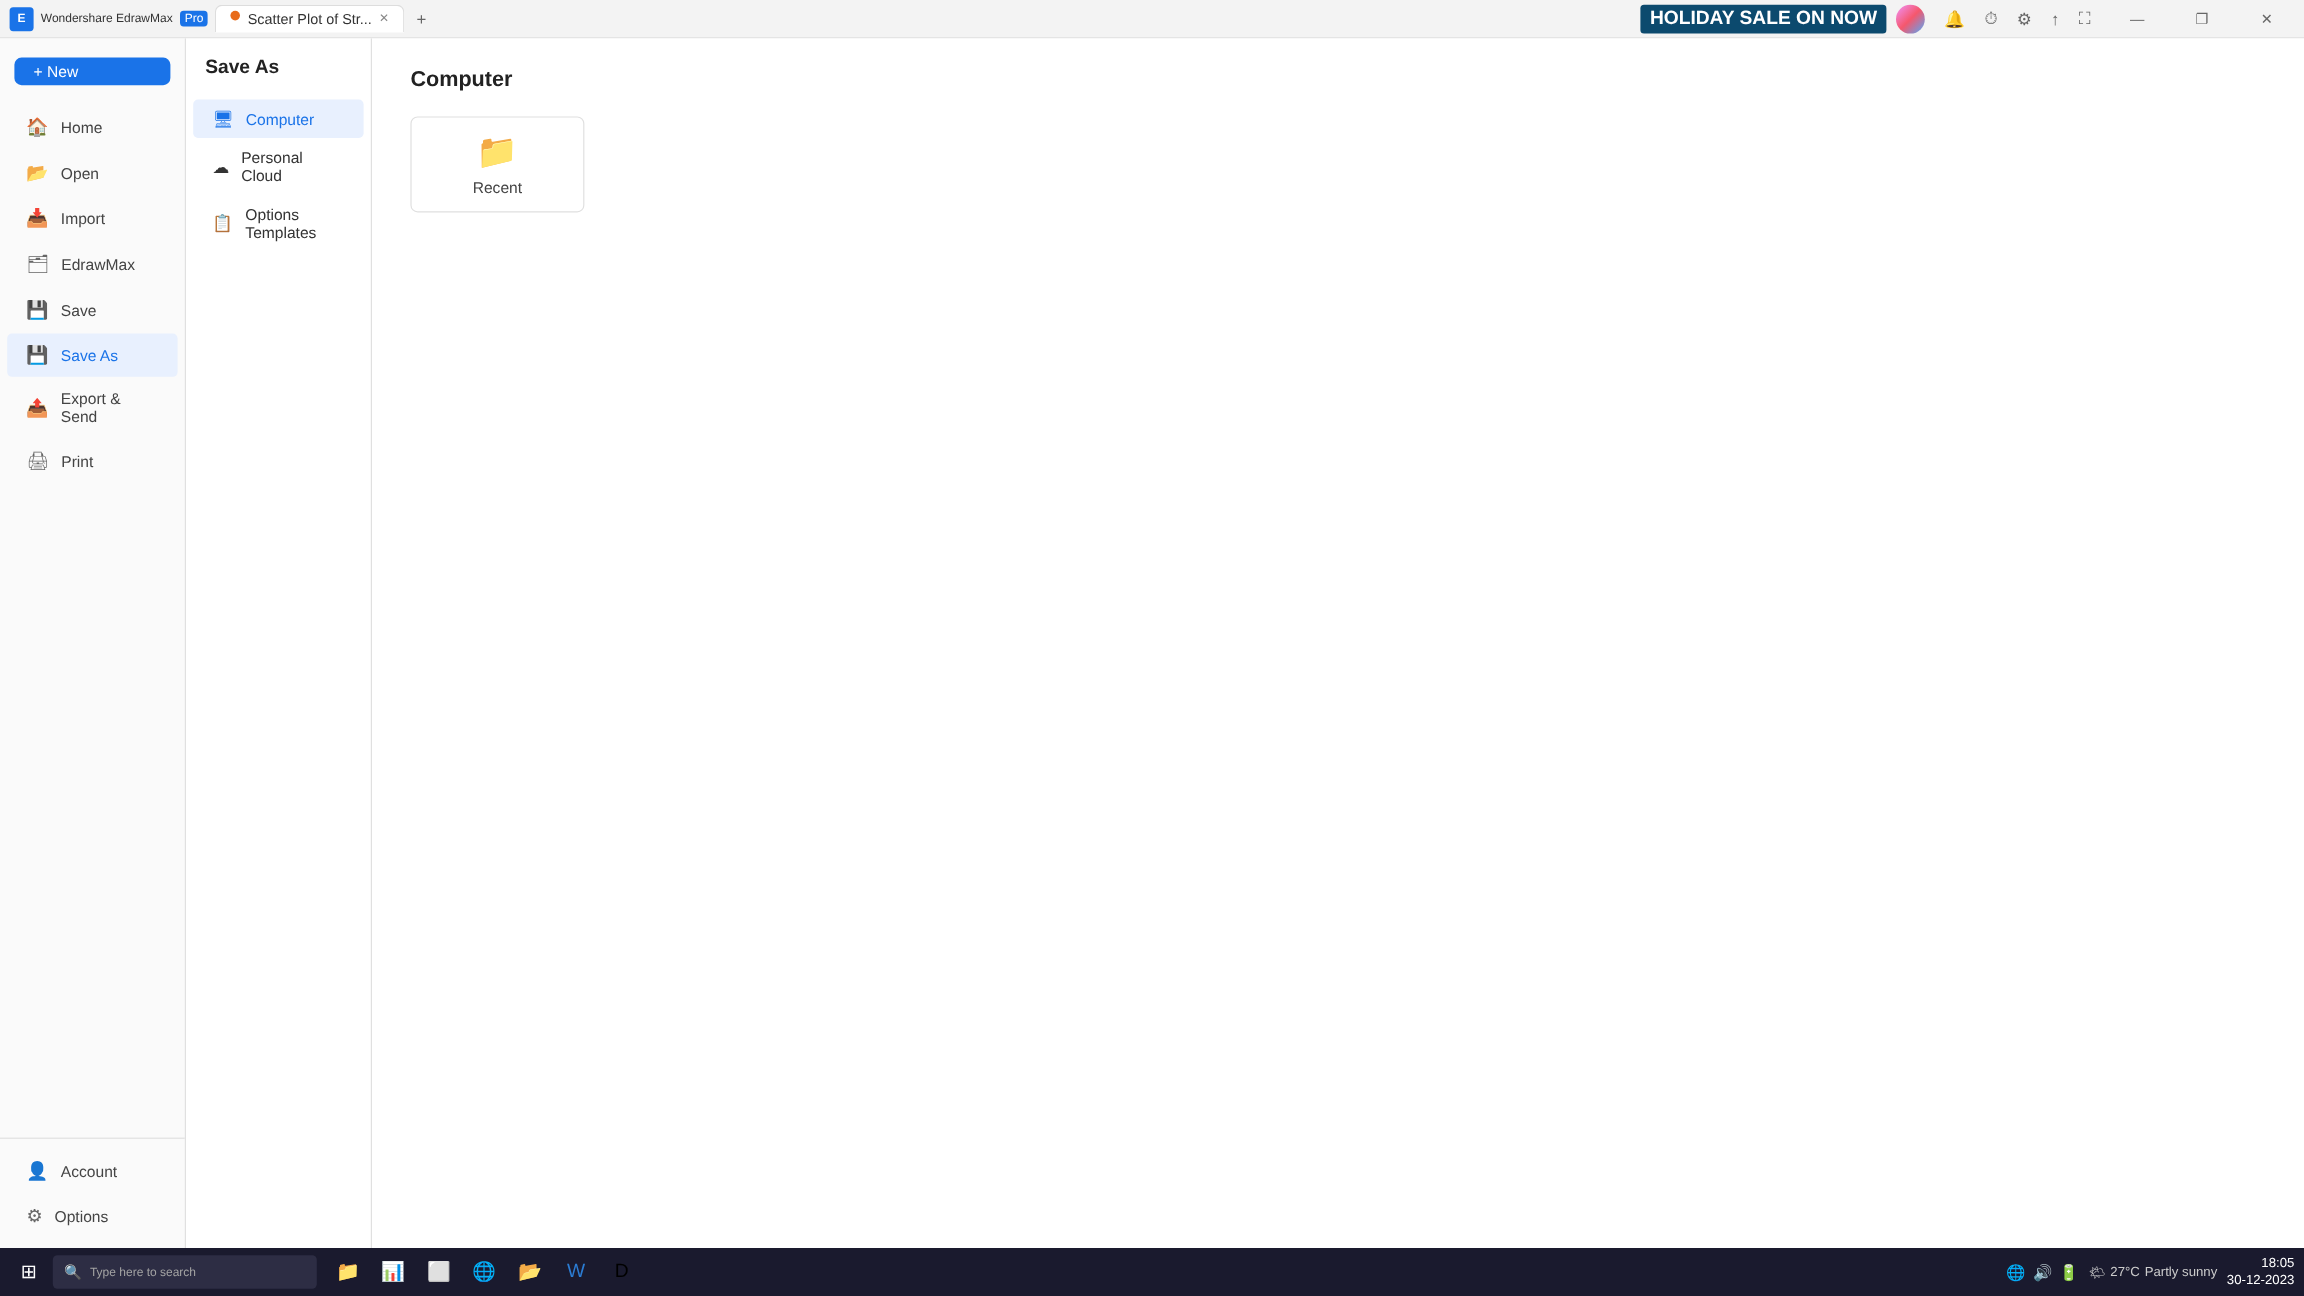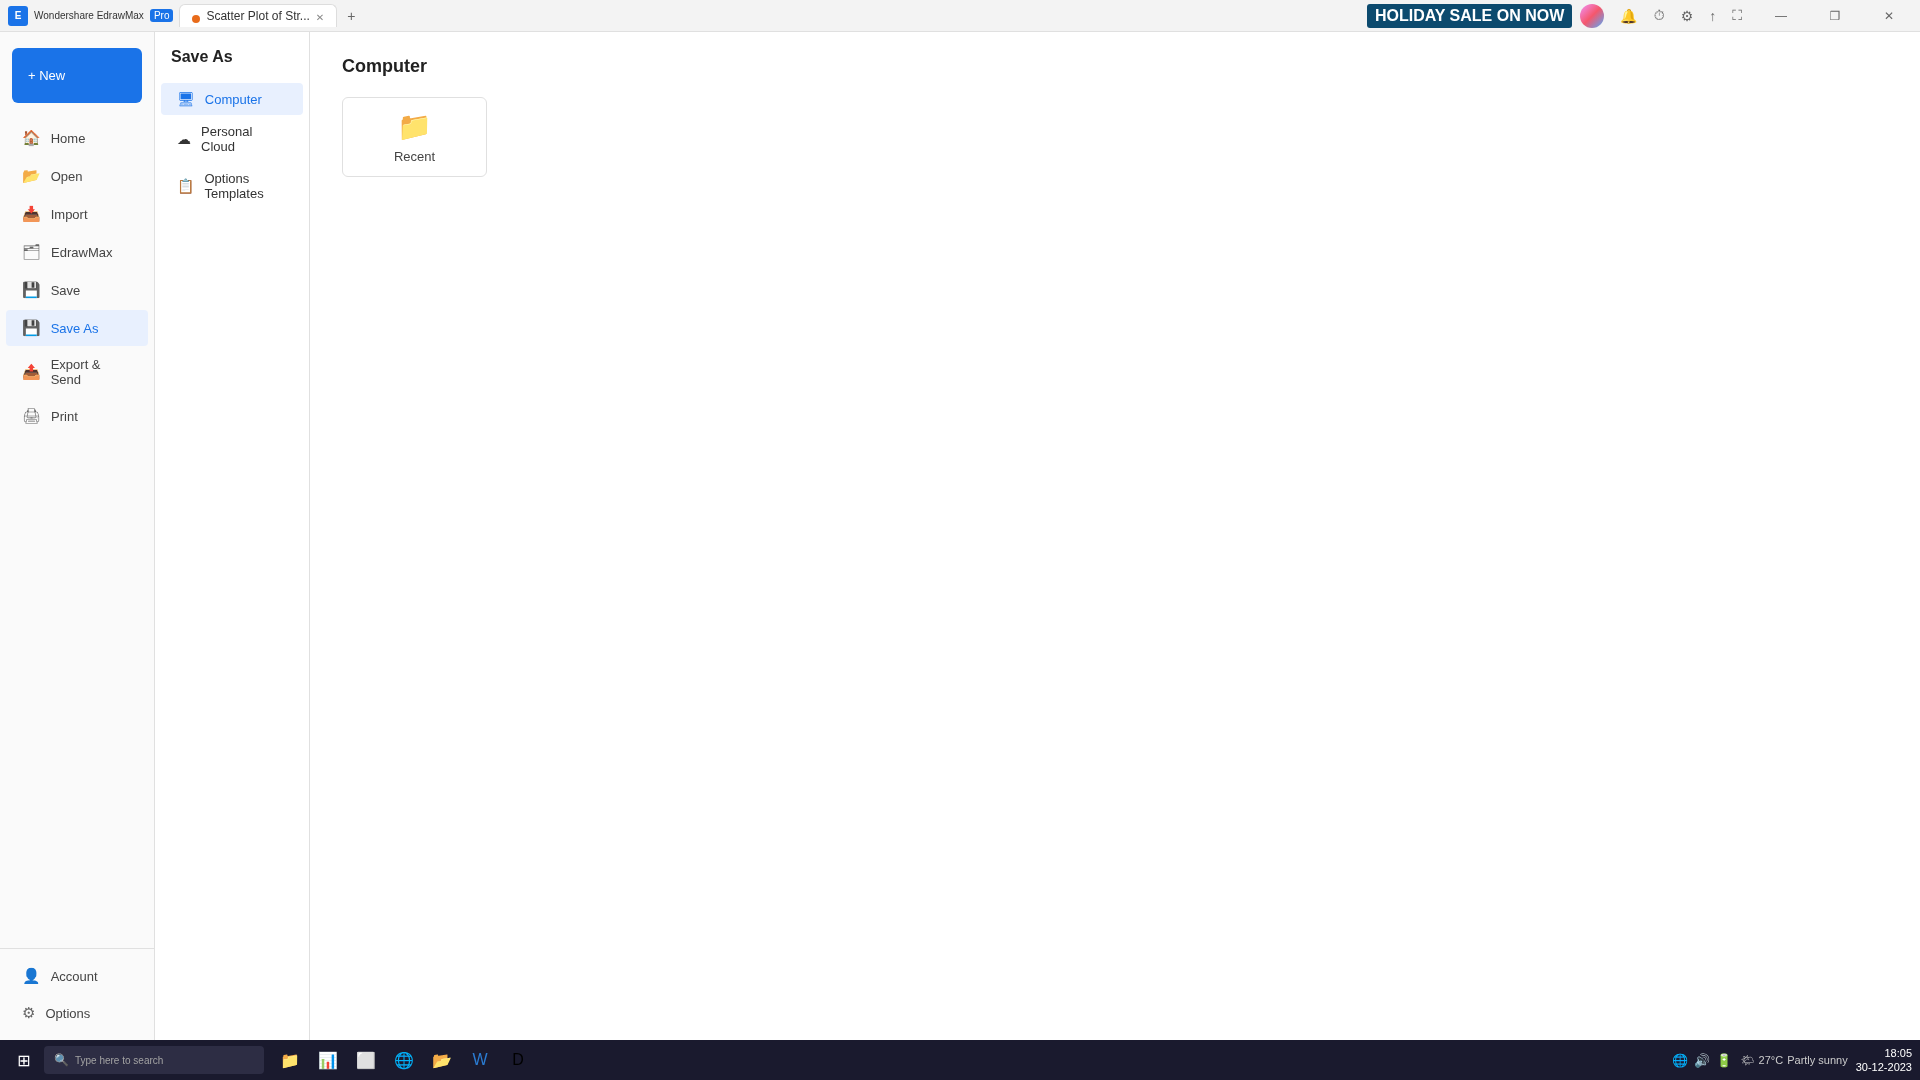--- a/index.html
+++ b/index.html
@@ -12,21 +12,21 @@
       display: flex;
       align-items: center;
       justify-content: space-between;
       padding: 0 8px;
       border-bottom: 1px solid #e0e0e0;
     }
     .titlebar-left { display: flex; align-items: center; gap: 6px; }
     .app-logo { width: 20px; height: 20px; background: #1a73e8; border-radius: 3px; display: flex; align-items: center; justify-content: center; color: white; font-size: 10px; font-weight: bold; }
     .titlebar-tabs { display: flex; align-items: center; gap: 4px; }
     .tab {
-      display: flex; align-items: flex-end; gap: 6px;
+      display: flex; align-items: flex-start; gap: 6px;
       padding: 4px 12px; background: white; border-radius: 6px 6px 0 0;
       font-size: 12px; color: #333; cursor: pointer; border: 1px solid #ddd; border-bottom: none;
     }
     .tab-dot { width: 8px; height: 8px; border-radius: 50%; background: #e86b1a; }
     .tab-close { font-size: 10px; color: #888; cursor: pointer; }
     .tab-add { width: 20px; height: 20px; border-radius: 4px; display: flex; align-items: center; justify-content: center; font-size: 14px; color: #666; cursor: pointer; }
     .titlebar-right { display: flex; align-items: center; gap: 8px; }
     .holiday-badge { background: #0c4a6e; color: white; font-size: 16px; font-weight: bold; padding: 3px 8px; border-radius: 3px; }
     .avatar { width: 24px; height: 24px; border-radius: 50%; background: linear-gradient(135deg, #f093fb, #f5576c, #4facfe); }
     .win-btn { width: 46px; height: 32px; display: flex; align-items: center; justify-content: center; font-size: 12px; color: #666; cursor: pointer; }
@@ -42,21 +42,21 @@
       display: flex;
       flex-direction: column;
       padding: 8px 0;
     }
     .new-btn {
       margin: 8px 12px 16px;
       background: #1a73e8;
       color: white;
       border: none;
       border-radius: 6px;
-      padding: 20px 16px;
+      padding: 4px 16px;
       font-size: 13px;
       cursor: pointer;
       display: flex;
       align-items: center;
       gap: 8px;
       font-weight: 500;
     }
     .sidebar-item {
       display: flex;
       align-items: center;

